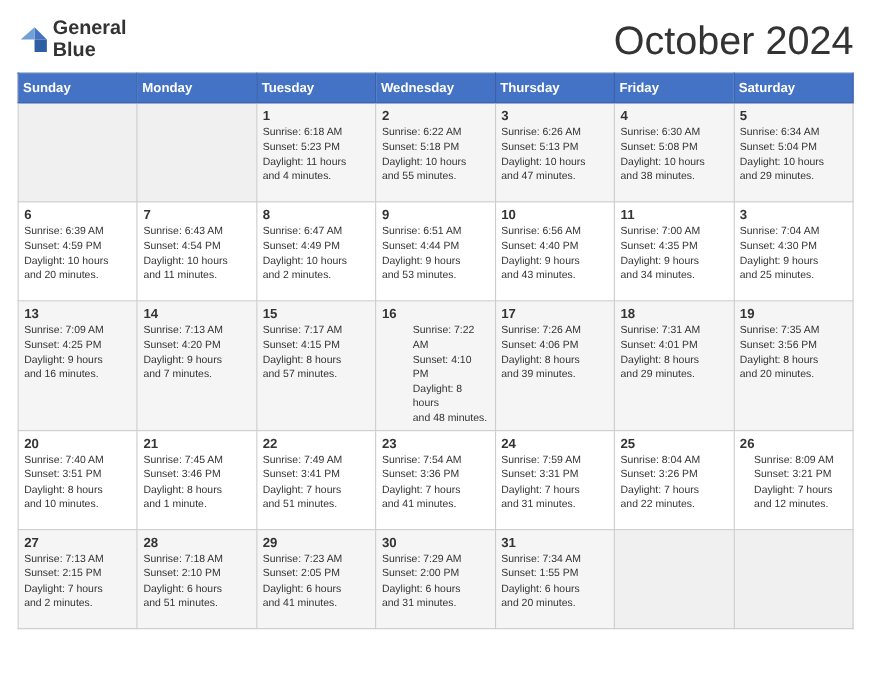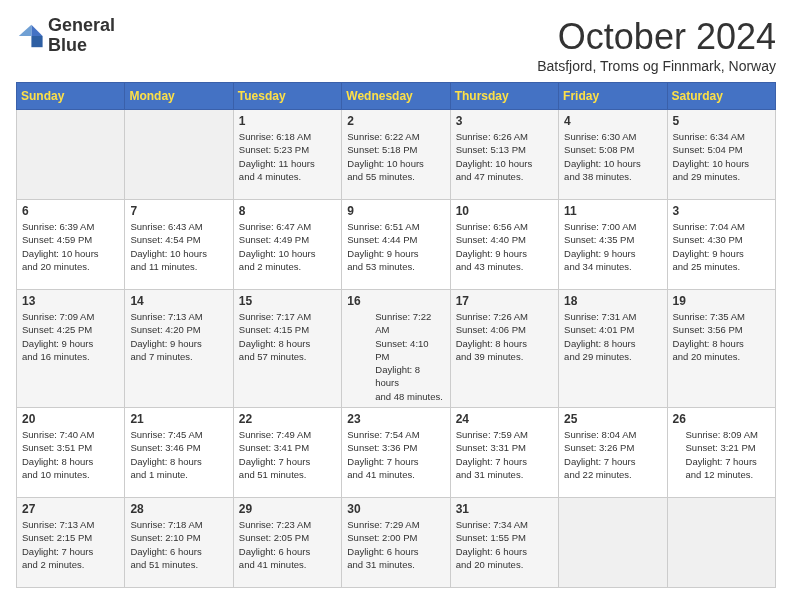--- a/index.html
+++ b/index.html
@@ -46,21 +46,21 @@
       font-size: 14px;
       color: #333;
     }
     table {
       width: 100%;
       border-collapse: collapse;
       table-layout: fixed;
     }
     thead th {
       background-color: #4472c4;
-      color: #fde047;
+      color: #ffffff;
       font-size: 12px;
       font-weight: bold;
       padding: 6px 4px;
       text-align: left;
       border: 1px solid #3a60aa;
     }
     tbody td {
       border: 1px solid #ccc;
       vertical-align: top;
       padding: 4px 5px;
@@ -98,21 +98,20 @@
       <polygon points="22,20 38,20 38,36 22,36" fill="#2e5fa3"></polygon>
       <polygon points="4,20 22,4 22,20" fill="#70a0d4"></polygon>
     </svg>
     <div class="logo-text">
       <span>General</span>
       <span>Blue</span>
     </div>
   </div>
   <div class="title-section">
     <div class="month-title">October 2024</div>
-    <div class="location">Batsfjord, Troms og Finnmark, Norway</div>
   </div>
 </div>
 
 <table>
   <thead>
     <tr>
     <th>Sunday</th>
         <th>Monday</th>
         <th>Tuesday</th>
         <th>Wednesday</th>

